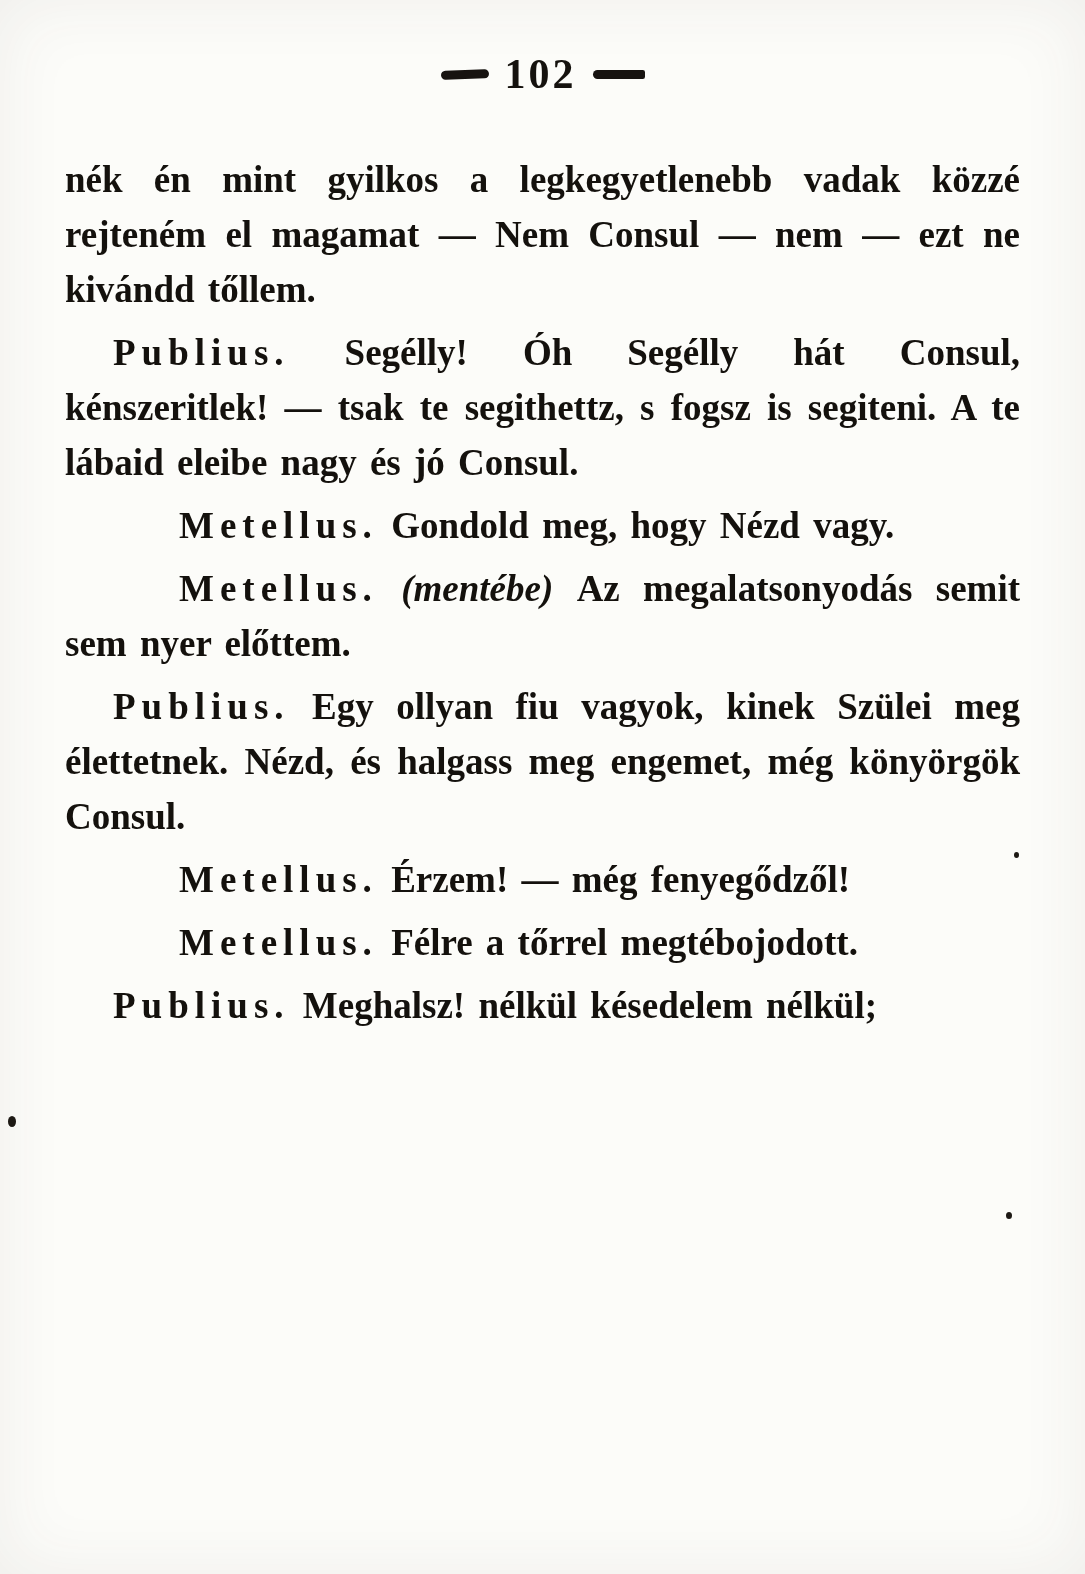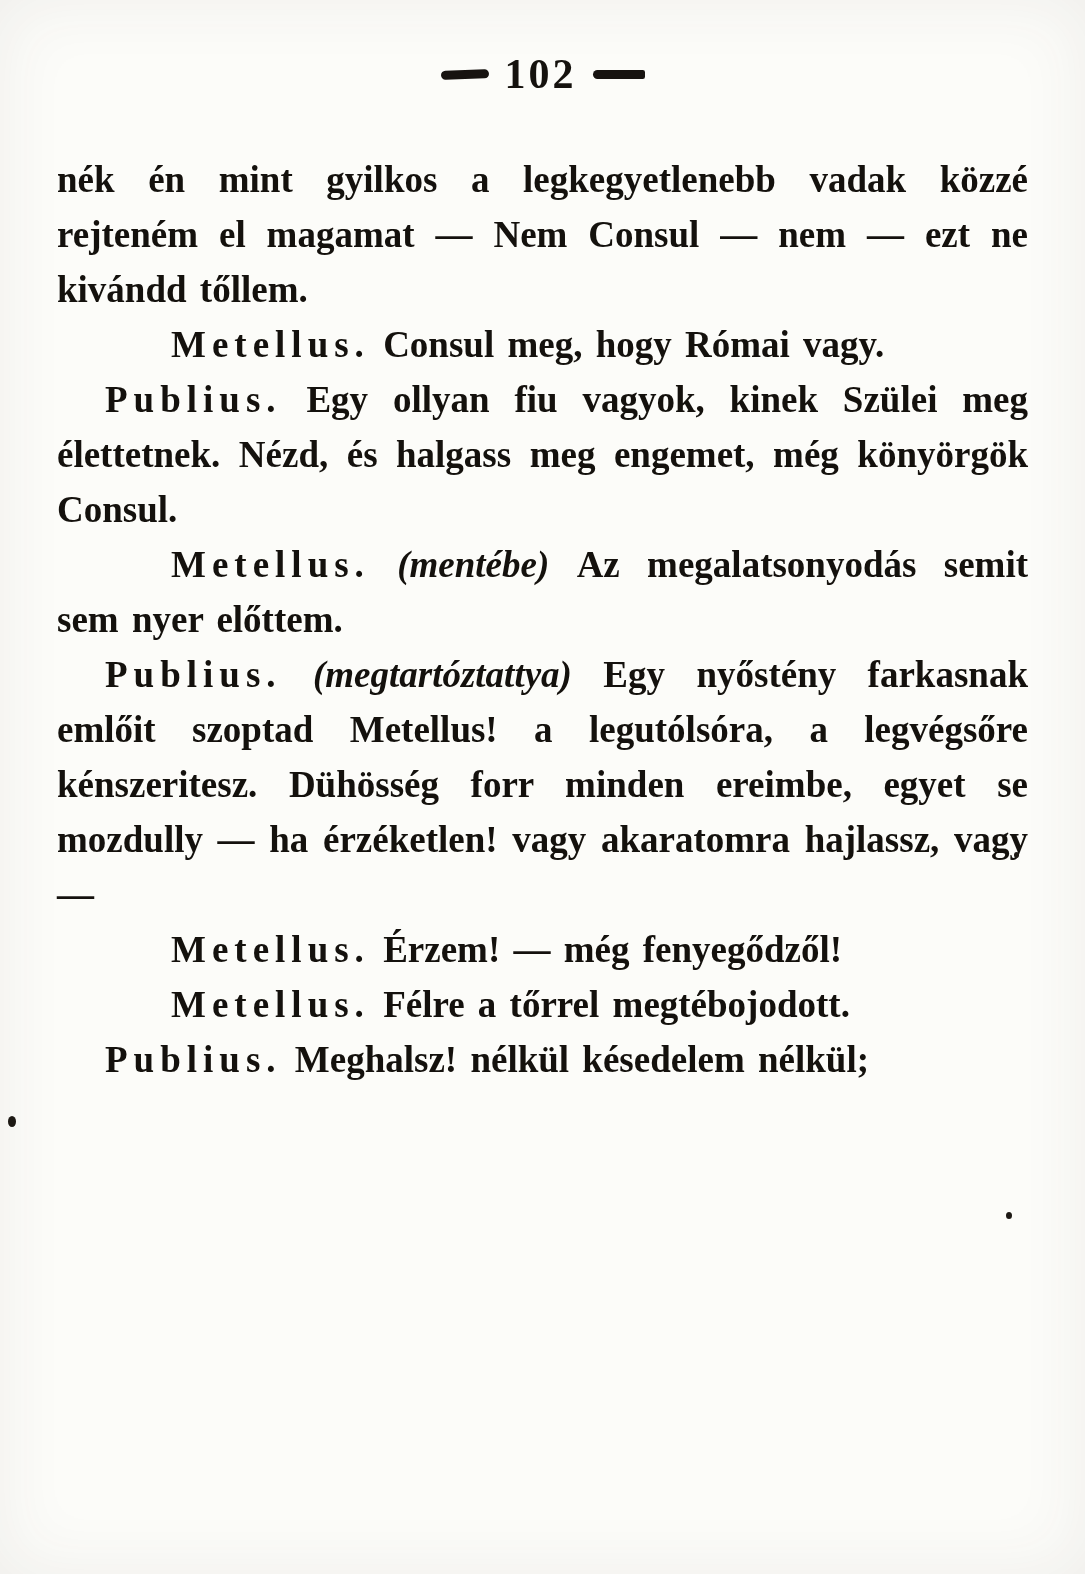--- a/index.html
+++ b/index.html
@@ -41,21 +41,21 @@
 
   .page-text {
     margin: 52px 57px 0 57px;
     font-size: 37px;
     line-height: 55px;
     font-weight: bold;
     color: #14110d;
     text-align: justify;
     word-spacing: 4px;
   }
-  p.para { margin: 0; padding: 0; }
+  p.para { margin: 8px; padding: 0; }
   p.indent-none  { text-indent: 0; }
   p.indent-small { text-indent: 48px; }
   p.indent-large { text-indent: 114px; }
   .run.speaker { letter-spacing: 6px; }
   .run.stage { font-style: italic; letter-spacing: 0; }
 
   .speck {
     position: absolute;
     background: #1d1914;
     border-radius: 50%;
@@ -70,24 +70,24 @@
 <div class="page">
 
   <div class="page-header">
     <span class="dash dash-left"></span>
     <span class="page-number">102</span>
     <span class="dash dash-right"></span>
   </div>
 
   <div class="page-text">
       <p class="para indent-none"><span class="run text">nék én mint gyilkos a legkegyetlenebb vadak közzé rejteném el magamat — Nem Consul — nem — ezt ne kivándd tőllem.</span></p>
-      <p class="para indent-large"><span class="run speaker">Metellus.</span><span class="run text"> Consul meg, hogy Római vagy.</span></p>
+      <p class="para indent-small"><span class="run speaker">Publius.</span><span class="run text"> Segélly! Óh Segélly hát Consul, kénszeritlek! — tsak te segithettz, s fogsz is segiteni. A te lábaid eleibe nagy és jó Consul.</span></p>
+      <p class="para indent-large"><span class="run speaker">Metellus.</span><span class="run text"> Gondold meg, hogy Nézd vagy.</span></p>
+      <p class="para indent-large"><span class="run speaker">Metellus.</span><span class="run stage"> (mentébe) </span><span class="run text">Az megalatsonyodás semit sem nyer előttem.</span></p>
       <p class="para indent-small"><span class="run speaker">Publius.</span><span class="run text"> Egy ollyan fiu vagyok, kinek Szülei meg élettetnek. Nézd, és halgass meg engemet, még könyörgök Consul.</span></p>
-      <p class="para indent-large"><span class="run speaker">Metellus.</span><span class="run stage"> (mentébe) </span><span class="run text">Az megalatsonyodás semit sem nyer előttem.</span></p>
-      <p class="para indent-small"><span class="run speaker">Publius.</span><span class="run stage"> (megtartóztattya) </span><span class="run text">Egy nyőstény farkasnak emlőit szoptad Metellus! a legutólsóra, a legvégsőre kénszeritesz. Dühösség forr minden ereimbe, egyet se mozdully — ha érzéketlen! vagy akaratomra hajlassz, vagy —</span></p>
       <p class="para indent-large"><span class="run speaker">Metellus.</span><span class="run text"> Érzem! — még fenyegődzől!</span></p>
       <p class="para indent-large"><span class="run speaker">Metellus.</span><span class="run text"> Félre a tőrrel megtébojodott.</span></p>
       <p class="para indent-small"><span class="run speaker">Publius.</span><span class="run text"> Meghalsz! nélkül késedelem nélkül;</span></p>
     </div>
 
   <span class="speck speck-1"></span>
   <span class="speck speck-2"></span>
   <span class="speck speck-3"></span>
 
 </div>

